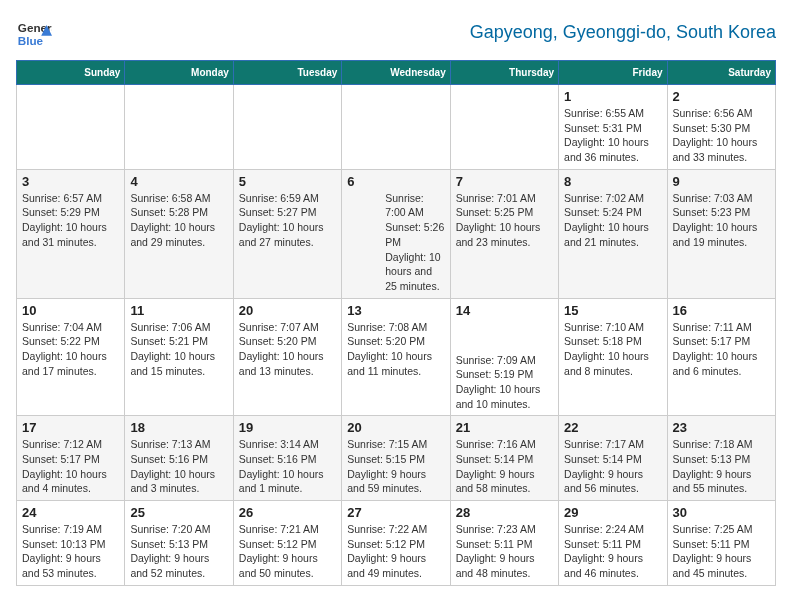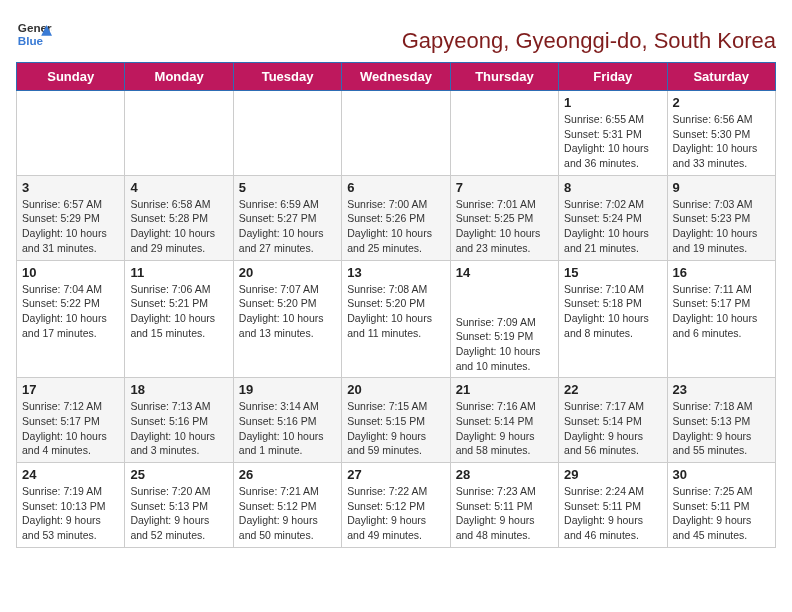--- a/index.html
+++ b/index.html
@@ -28,36 +28,36 @@
     .title-block {
       text-align: right;
     }
     .month-year {
       font-size: 38px;
       font-weight: bold;
       color: #222;
       line-height: 1.1;
     }
     .location {
-      font-size: 22px;
-      color: #7f1d1d;
-      margin-top: 12px;
+      font-size: 18px;
+      color: #0369a1;
+      margin-top: 6px;
     }
     .calendar {
       width: 100%;
       border-collapse: collapse;
       margin-top: 8px;
     }
     .calendar th {
-      background-color: #be185d;
+      background-color: #0f766e;
       color: #fff;
-      font-size: 13px;
+      font-size: 10px;
       font-weight: bold;
       padding: 6px 4px;
-      text-align: center;
+      text-align: right;
       border: 1px solid #2e6db4;
     }
     .calendar td {
       vertical-align: top;
       border: 1px solid #ccc;
       padding: 4px 5px;
       font-size: 11px;
       color: #333;
       width: 108px;
       min-height: 80px;
@@ -147,21 +147,21 @@
 Daylight: 10 hours and 29 minutes.</div>
         </td>
         <td>
           <span class="day-num">5</span>
           <div class="day-info" style="white-space: pre-line;">Sunrise: 6:59 AM
 Sunset: 5:27 PM
 Daylight: 10 hours and 27 minutes.</div>
         </td>
         <td>
           <span class="day-num">6</span>
-          <div class="day-info" style="white-space: pre-line;">Sunrise: 7:00 AM
+          <div class="day-info" style="white-space: pre-line; margin-left: 38px;">Sunrise: 7:00 AM
 Sunset: 5:26 PM
 Daylight: 10 hours and 25 minutes.</div>
         </td>
         <td>
           <span class="day-num">7</span>
           <div class="day-info" style="white-space: pre-line;">Sunrise: 7:01 AM
 Sunset: 5:25 PM
 Daylight: 10 hours and 23 minutes.</div>
         </td>
         <td>

